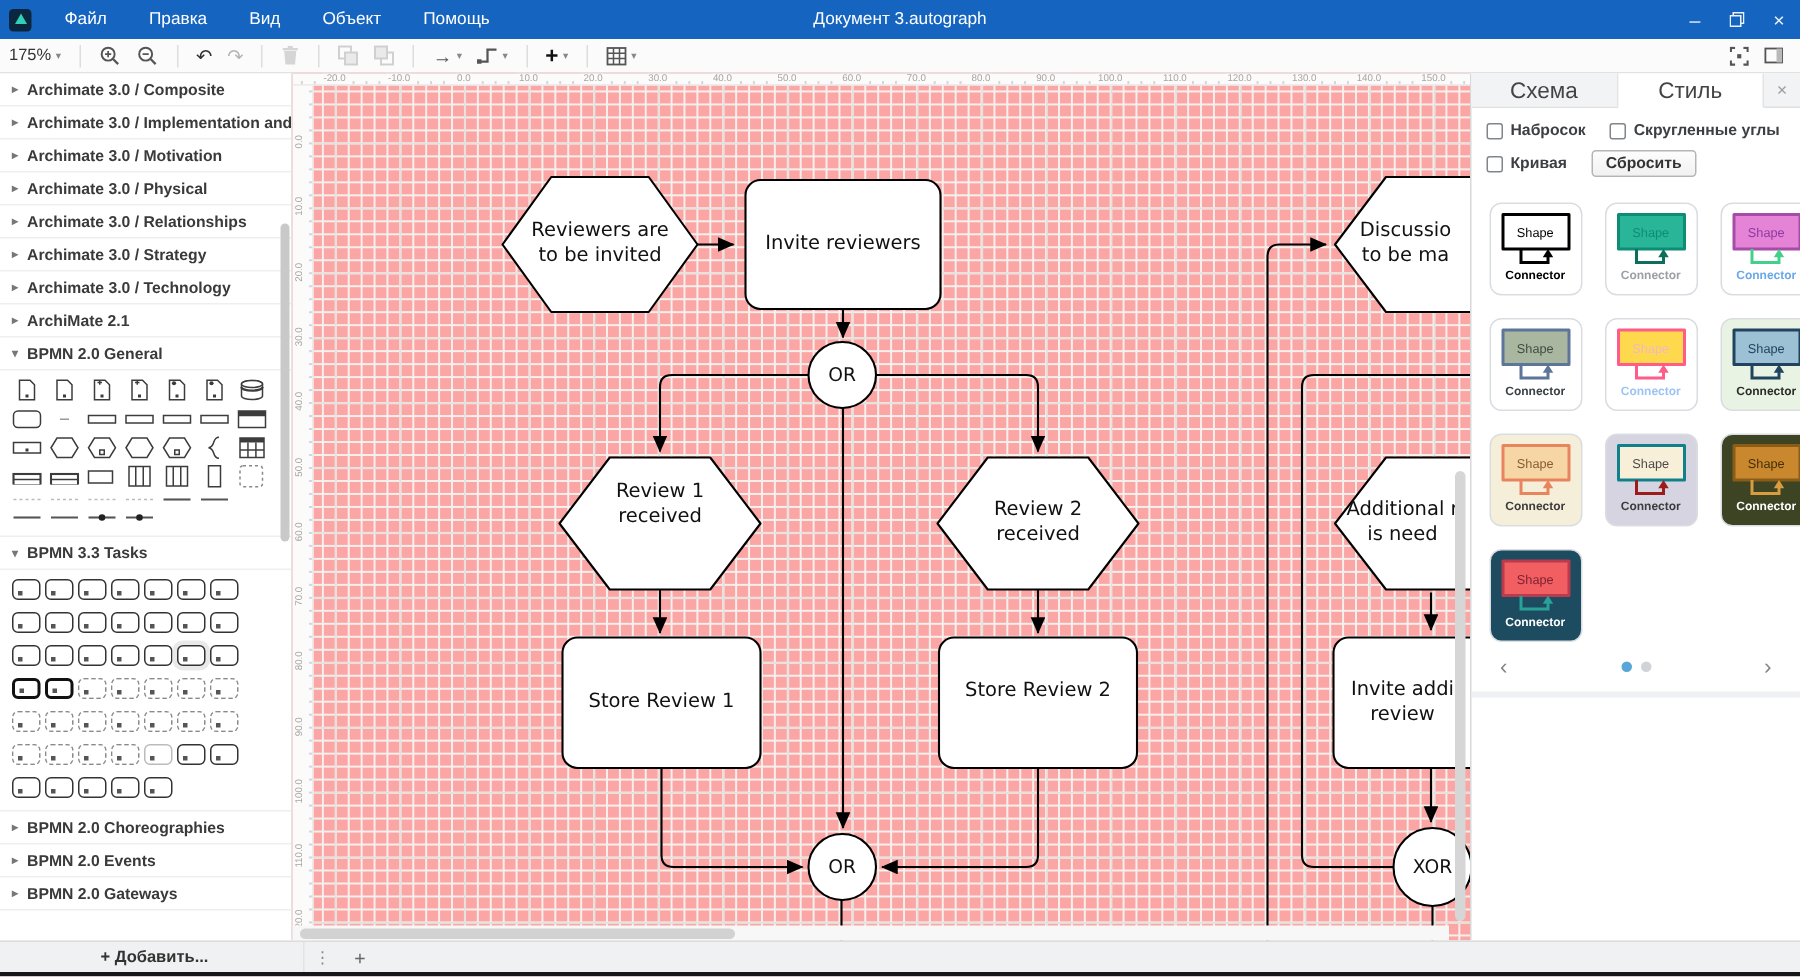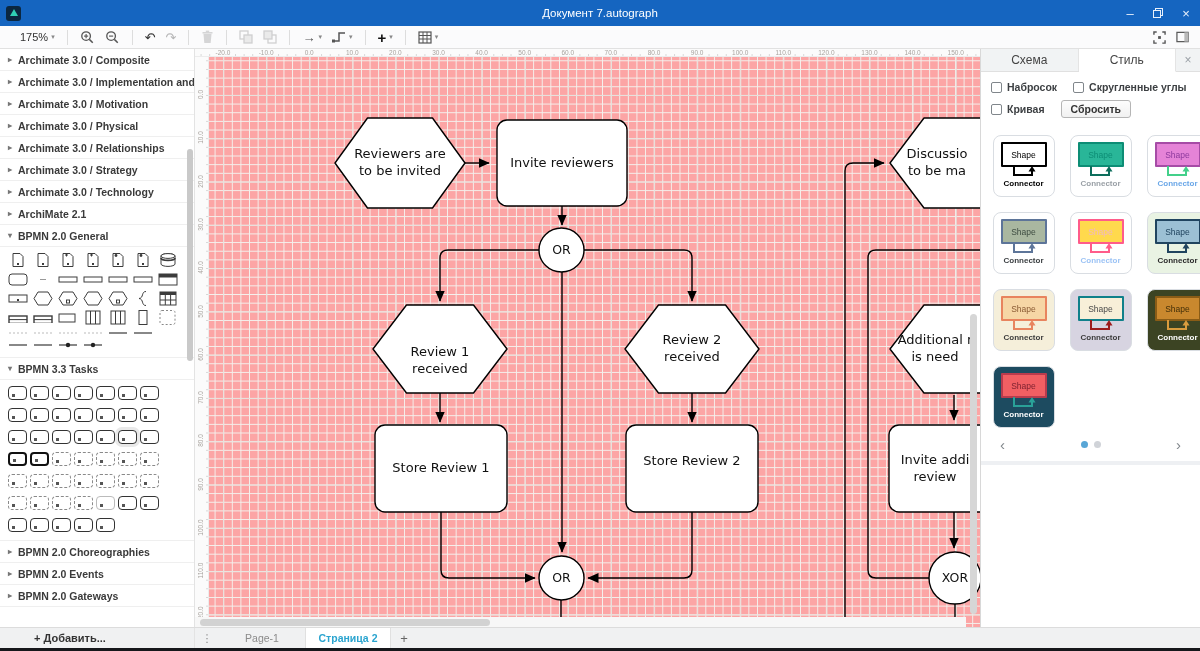--- a/index.html
+++ b/index.html
@@ -23,21 +23,21 @@
              font-size:13px; color:#eaf1fb; }
 
   
   .toolbar { position:absolute; left:0; top:26px; width:1200px; height:23px;
              background:#fbfbfc; border-bottom:1px solid #e1e1e1;
              display:flex; align-items:center; font-size:11px; color:#444; }
   .tb-sep { width:1px; height:15px; background:#ddd; margin:0 7px; }
   .tb-item { display:flex; align-items:center; gap:3px; padding:0 5px; height:100%; }
   .tb-item svg { display:block; }
   .caret { font-size:7px; color:#888; }
-  .zoom-ctl { padding-left:20px; font-size:11px; color:#333; }
+  .zoom-ctl { padding-left:6px; font-size:11px; color:#333; }
   .tb-right { margin-left:auto; display:flex; align-items:center; padding-right:6px; }
   .dim { opacity:.38; }
   .uarrow { font-size:13px; line-height:1; }
 
   
   .sidebar { position:absolute; left:0; top:49px; width:195px; height:578px;
              background:#fff; border-right:1px solid #e3e3e3; overflow:hidden; }
   .sb-scroll { position:absolute; right:1px; top:100px; width:6px; height:212px;
                background:#c9c9c9; border-radius:3px; }
   .sb-section { height:22px; display:flex; align-items:center; gap:6px; padding:0 8px;
@@ -103,21 +103,21 @@
                  border-radius:9px; position:relative; }
   .popup-shape svg { position:absolute; left:4px; top:3px; }
   .popup-divider { border-top:1px solid #e4e4e4; margin-top:7px; }
   .popup-label { text-align:center; font-size:11px; color:#444; padding-top:3px;
                  font-family:"DejaVu Sans",sans-serif; }
 
   
   .panel { position:absolute; left:980px; top:49px; width:220px; height:578px; background:#fff;
            border-left:1px solid #d8d8d8; }
   .panel-tabs { height:23px; display:flex; background:#f1f3f4; border-bottom:1px solid #e0e0e0; }
-  .panel-tab { flex:1; display:flex; align-items:center; justify-content:center; font-size:12px;
+  .panel-tab { flex:1; display:flex; align-items:center; justify-content:center; font-size:15px;
                color:#444; border-right:1px solid #e4e4e4; background:#f1f3f4; }
   .panel-tab.active { background:#fff; border-bottom:1px solid #fff; margin-bottom:-1px; }
   .panel-close { width:24px; display:flex; align-items:center; justify-content:center;
                  color:#9aa0a6; font-size:12px; }
   .chk-area { padding:9px 10px 4px; }
   .chk-row { display:flex; align-items:center; gap:16px; margin-bottom:7px; }
   .chk { display:flex; align-items:center; gap:5px; font-size:10.5px; font-weight:bold; color:#3d4043; }
   .chk-box { width:11px; height:11px; border:1.2px solid #80868b; border-radius:2px; background:#fff;
              flex:0 0 auto; }
   .reset-btn { font-size:10.5px; color:#333; border:1px solid #b5b5b5; border-radius:3px;
@@ -133,38 +133,45 @@
   .pager { width:196px; margin:8px auto 0; display:flex; align-items:center; }
   .pager-arrow { color:#80868b; font-size:15px; width:20px; text-align:center; }
   .pager-dots { flex:1; display:flex; justify-content:center; gap:6px; }
   .dot { width:7px; height:7px; border-radius:50%; background:#d0d3d8; }
   .dot.active { background:#58a6d6; }
   .panel-divider { border-top:4px solid #eef0f3; margin-top:8px; }
 
   
   .bottombar { position:absolute; left:0; top:627px; width:1200px; height:21px;
                background:#f0f1f2; border-top:1px solid #dcdcdc; display:flex; align-items:stretch; }
-  .bb-left { width:195px; border-right:1px solid #e3e3e3; display:flex; align-items:center; }
+  .bb-left { width:170px; border-right:1px solid #e3e3e3; display:flex; align-items:center;margin-left:33px; }
   .bb-dots { width:24px; display:flex; align-items:center; justify-content:center; color:#8a8a8a;
              font-size:11px; }
   .page-tab { width:86px; display:flex; align-items:center; justify-content:center; font-size:10.5px;
               color:#8b8b8b; }
   .page-tab.active { background:#fff; color:#2aa4cf; font-weight:bold;
                      border-left:1px solid #e0e0e0; border-right:1px solid #e0e0e0; }
   .page-add { width:26px; display:flex; align-items:center; justify-content:center; color:#666;
               font-size:13px; }
   .dark-strip { position:absolute; left:0; top:648px; width:1200px; height:3px; background:#16171b; }
 </style>
 </head>
 <body>
 <div id="app">
 
   <div class="titlebar">
     <span class="logo"></span>
-    <span class="tb-title">Документ 7.autograph</span>
+    <span class="tb-title">Документ 3.autograph</span>
+    <span style="display:flex;z-index:1;">
+        <span class="menu-item">Файл</span>
+        <span class="menu-item">Правка</span>
+        <span class="menu-item">Вид</span>
+        <span class="menu-item">Объект</span>
+        <span class="menu-item">Помощь</span>
+      </span>
     <span class="win-controls">
       <span class="win-btn">–</span>
       <span class="win-btn">
         <svg width="10" height="10" viewBox="0 0 10 10">
             <rect x="2.5" y="0.5" width="7" height="7" fill="none" stroke="#eaf1fb"></rect>
             <rect x="0.5" y="2.5" width="7" height="7" fill="#1565c0" stroke="#eaf1fb"></rect>
           </svg>
       </span>
       <span class="win-btn">×</span>
     </span>
@@ -685,21 +692,21 @@
         <div class="node-label" style="left: 140px; top: 69px; width: 130px; height: 90px;">
           <div>Reviewers are</div>
           <div>to be invited</div>
         </div>
         <div class="node-label" style="left: 302px; top: 71px; width: 130px; height: 86px;">
           <div>Invite reviewers</div>
         </div>
         <div class="node-label gw-label" style="left: 344px; top: 179px; width: 45px; height: 44px;">
           <div>OR</div>
         </div>
-        <div class="node-label" style="left: 178px; top: 268px; width: 134px; height: 88px;">
+        <div class="node-label" style="left: 178px; top: 244px; width: 134px; height: 88px;">
           <div>Review 1</div>
           <div>received</div>
         </div>
         <div class="node-label" style="left: 430px; top: 256px; width: 134px; height: 88px;">
           <div>Review 2</div>
           <div>received</div>
         </div>
         <div class="node-label" style="left: 180px; top: 376px; width: 132px; height: 87px;">
           <div>Store Review 1</div>
         </div>
@@ -849,21 +856,17 @@
       <span class="pager-arrow">›</span>
     </div>
     <div class="panel-divider"></div>
   </div>
 
   <div class="bottombar">
     <div class="bb-left">
       <div class="sb-add">+ Добавить...</div>
     </div>
     <span class="bb-dots">⋮</span>
-    <span id="pages-slot" style="display:flex;">
-        <span class="page-tab">Page-1</span>
-        <span class="page-tab active">Страница 2</span>
-      </span>
     <span class="page-add">+</span>
   </div>
   <div class="dark-strip"></div>
 
 </div>
 
 </body></html>

